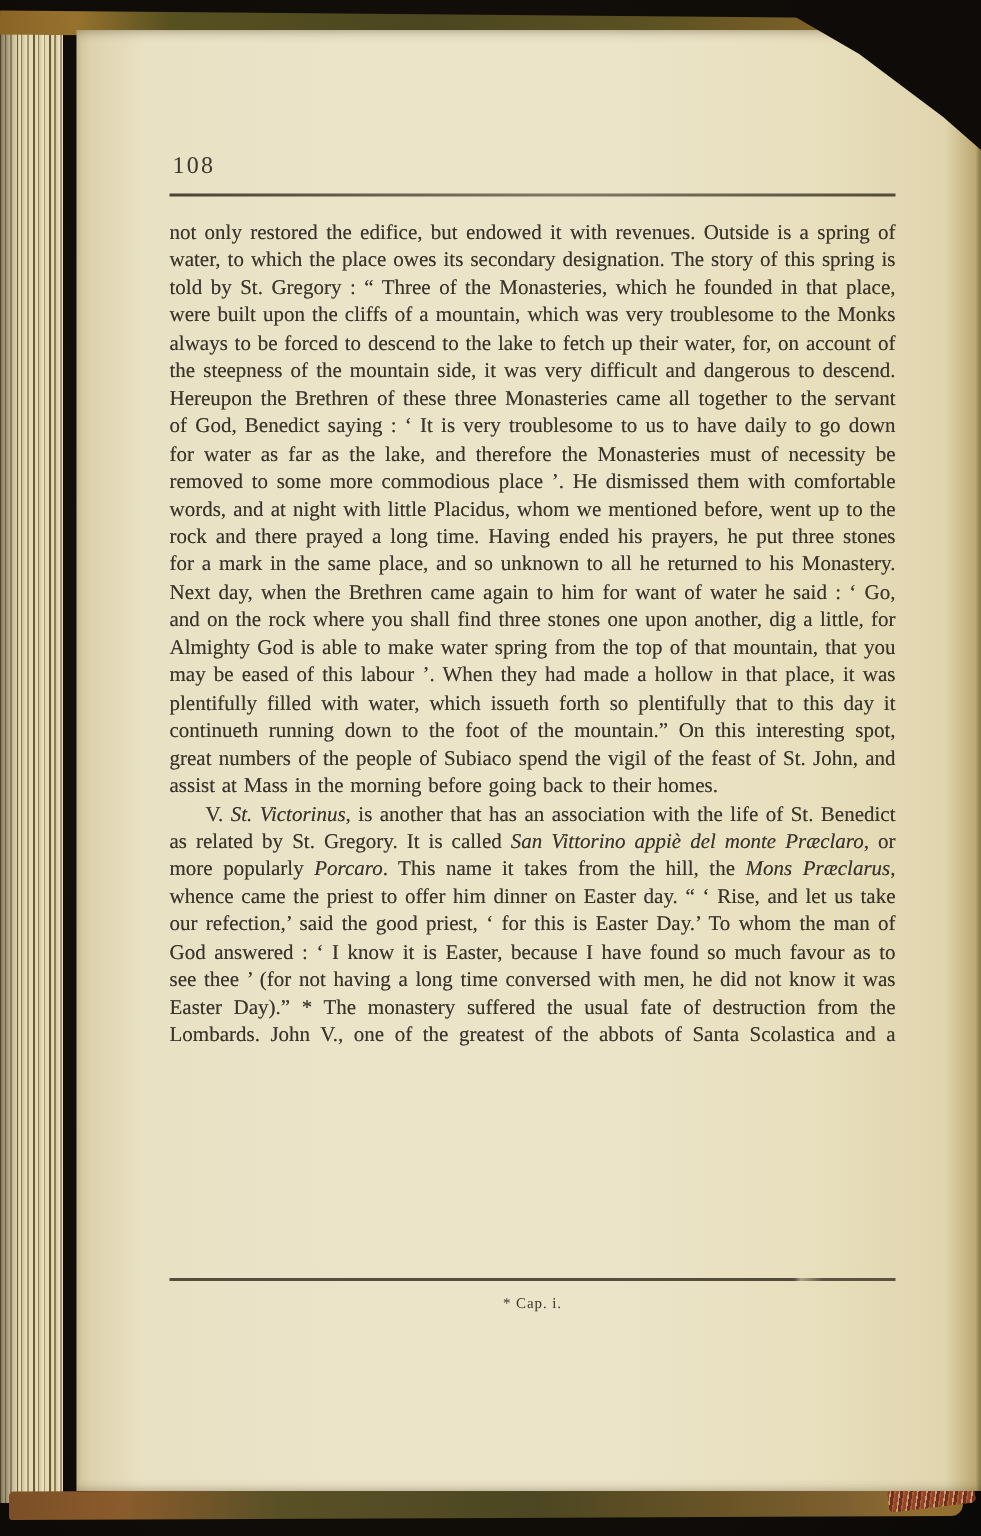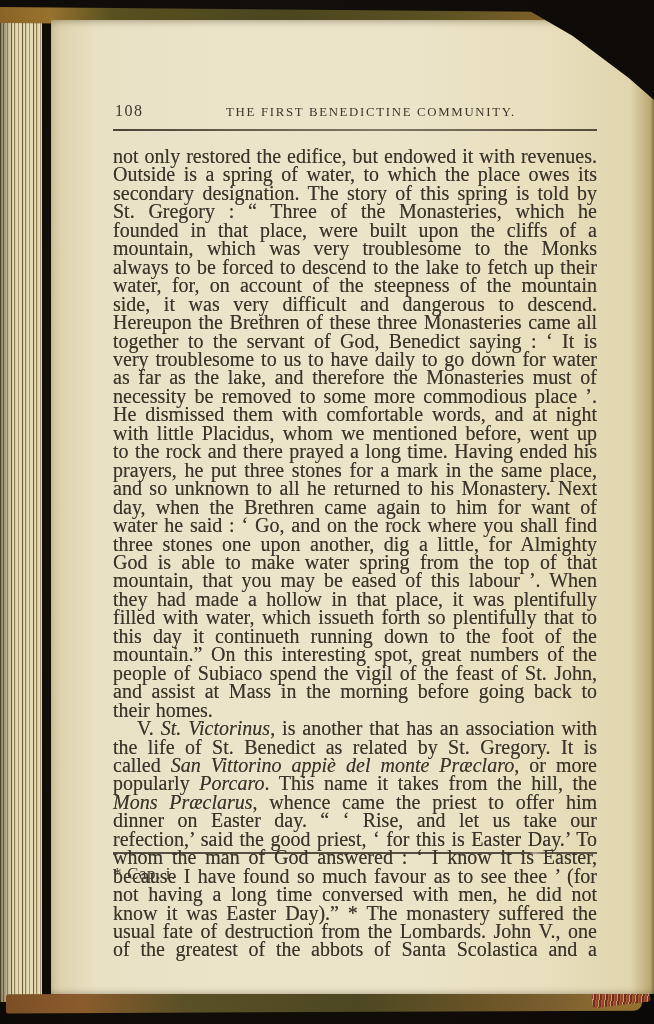--- a/index.html
+++ b/index.html
@@ -106,59 +106,58 @@
     left: 62px; top: 109px;
     width: 484px; height: 2px;
     background: linear-gradient(90deg,
       rgba(58,50,38,.9), rgba(58,50,38,.6) 55%, rgba(58,50,38,.85));
   }
   .text-block {
     position: absolute;
     left: 62px; top: 127px;
     width: 484px;
     text-align: justify;
-    font-size: 20px;
+    font-size: 14px;
     line-height: 18.45px;
     color: #39332a;
     word-spacing: 1px;
     text-shadow: 0 0 .4px rgba(57,51,42,.55);
   }
   .text-block p { margin: 0; }
   .text-block p.indent { text-indent: 24px; }
   .text-block p:last-child { text-align-last: justify; }
   .text-block em { }
   .footnote-rule {
     position: absolute;
     left: 62px; top: 832px;
     width: 484px; height: 1.6px;
     background: linear-gradient(90deg,
       rgba(58,50,38,.85) 0 86%, rgba(58,50,38,.35) 87%, rgba(58,50,38,.8) 90%);
   }
   .footnote {
     position: absolute;
     left: 62px; top: 844px;
     width: 484px;
-    text-align: left;
-    font-size: 17px;
+    text-align: center;
+    font-size: 10px;
     letter-spacing: .6px;
     color: #3c362c;
   }
 </style>
 </head>
 <body>
 
 <div class="scene">
   <div class="page-stack"></div>
   <div class="cover-top"></div>
   <div class="cover-bottom"></div>
   <div class="marbled"></div>
 
   <div class="page">
     <div class="pagenum">108</div>
-    <div class="running-title">THE FIRST BENEDICTINE COMMUNITY.</div>
     <div class="header-rule"></div>
     <div class="text-block">
         <p class=""><span>not only restored the edifice, but endowed it with revenues.  Outside is a spring of water, to which the place owes its secondary designation.  The story of this spring is told by St. Gregory : “ Three of the Monasteries, which he founded in that place, were built upon the cliffs of a mountain, which was very troublesome to the Monks always to be forced to descend to the lake to fetch up their water, for, on account of the steepness of the mountain side, it was very difficult and dangerous to descend.  Hereupon the Brethren of these three Monasteries came all together to the servant of God, Benedict saying : ‘ It is very troublesome to us to have daily to go down for water as far as the lake, and therefore the Monasteries must of necessity be removed to some more commodious place ’.  He dismissed them with comfortable words, and at night with little Placidus, whom we mentioned before, went up to the rock and there prayed a long time.  Having ended his prayers, he put three stones for a mark in the same place, and so unknown to all he returned to his Monastery.  Next day, when the Brethren came again to him for want of water he said : ‘ Go, and on the rock where you shall find three stones one upon another, dig a little, for Almighty God is able to make water spring from the top of that mountain, that you may be eased of this labour ’.  When they had made a hollow in that place, it was plentifully filled with water, which issueth forth so plentifully that to this day it continueth running down to the foot of the mountain.”  On this interesting spot, great numbers of the people of Subiaco spend the vigil of the feast of St. John, and assist at Mass in the morning before going back to their homes.</span></p>
         <p class="indent"><span>V. </span><em>St. Victorinus</em><span>, is another that has an association with the life of St. Benedict as related by St. Gregory.  It is called </span><em>San Vittorino appiè del monte Præclaro</em><span>, or more popularly </span><em>Porcaro</em><span>.  This name it takes from the hill, the </span><em>Mons Præclarus</em><span>, whence came the priest to offer him dinner on Easter day.  “ ‘ Rise, and let us take our refection,’ said the good priest, ‘ for this is Easter Day.’  To whom the man of God answered : ‘ I know it is Easter, because I have found so much favour as to see thee ’ (for not having a long time conversed with men, he did not know it was Easter Day).” *  The monastery suffered the usual fate of destruction from the Lombards.  John V., one of the greatest of the abbots of Santa Scolastica and a</span></p>
       </div>
     <div class="footnote-rule"></div>
     <div class="footnote">* Cap. i.</div>
   </div>
 
   <div class="corner-black"></div>

